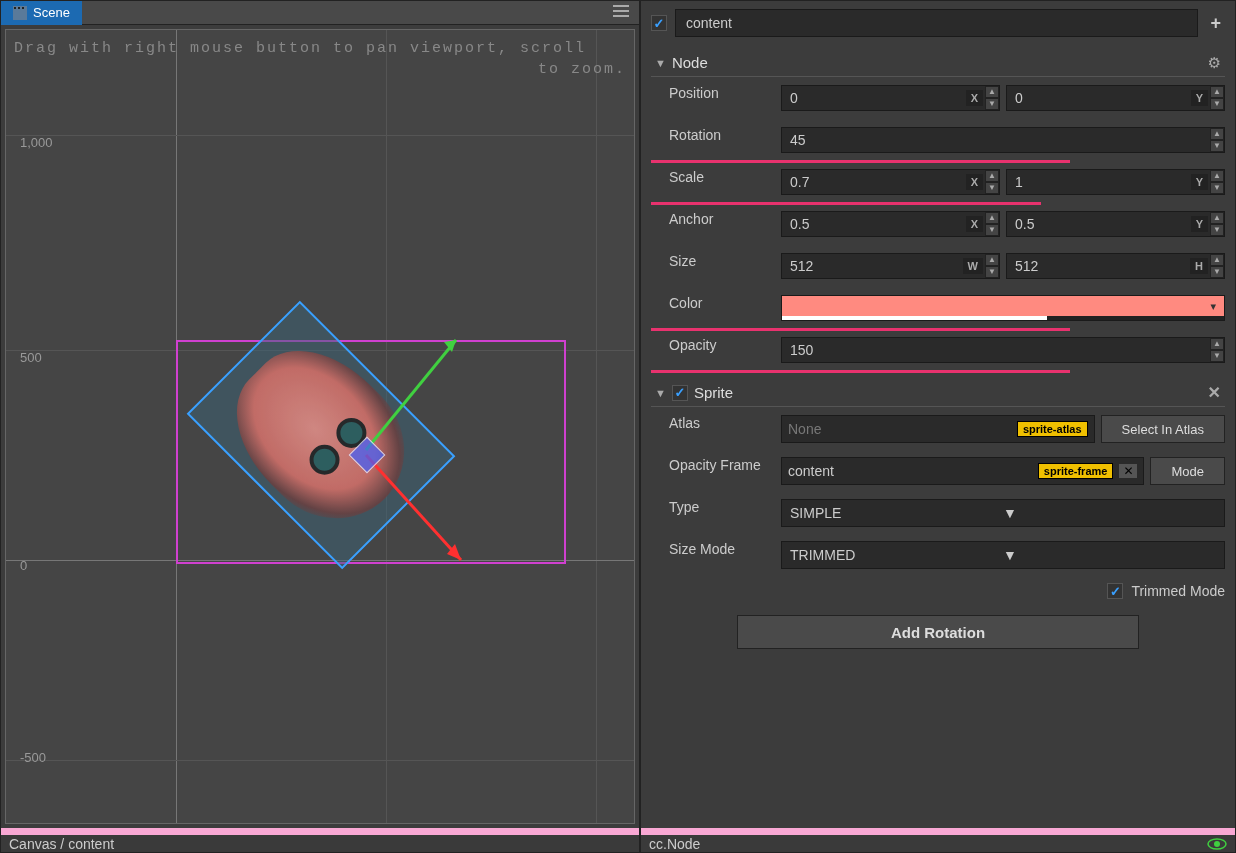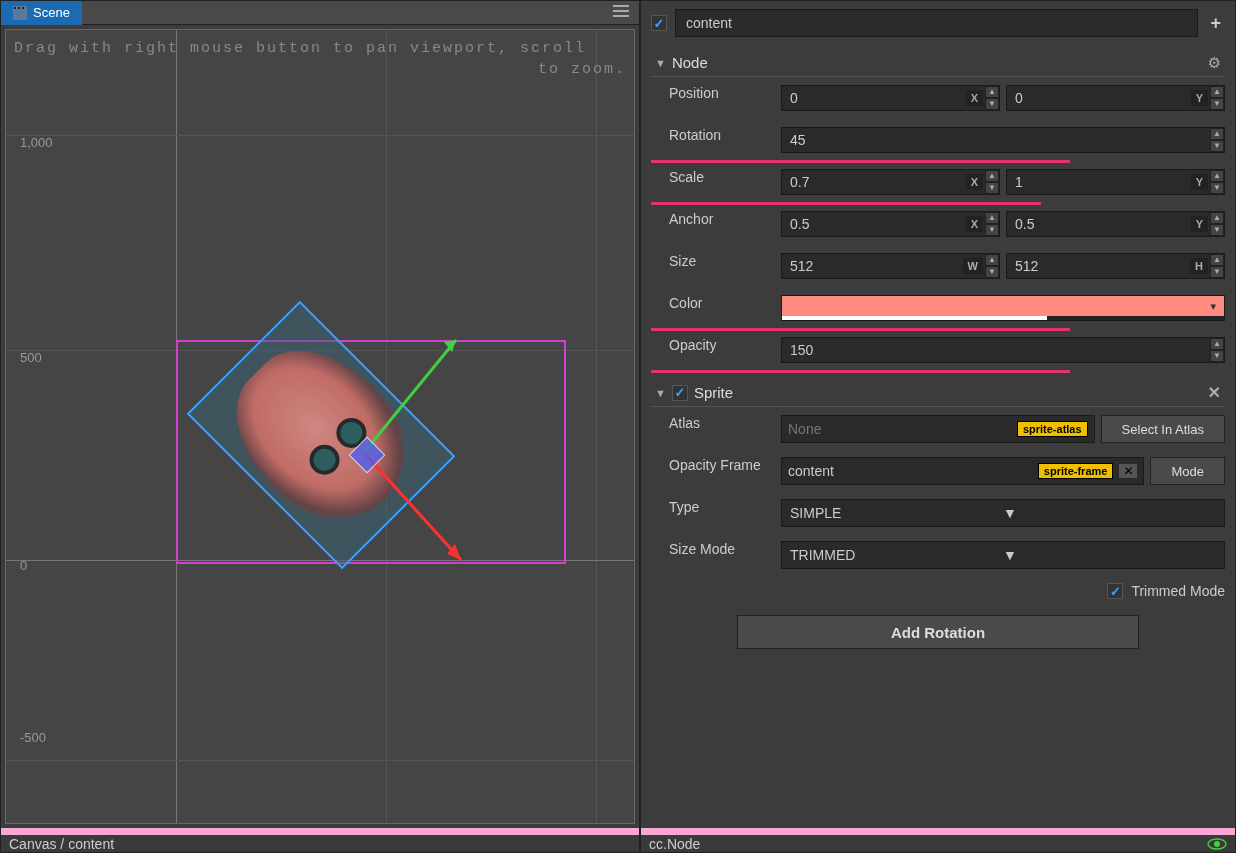--- a/index.html
+++ b/index.html
@@ -125,21 +125,21 @@
       <div class="grid-line v" style="left:380px"></div>
       <div class="grid-line v" style="left:590px"></div>
       <div class="grid-line h" style="top:105px"></div>
       <div class="grid-line h" style="top:320px"></div>
       <div class="grid-line h axis" style="top:530px"></div>
       <div class="grid-line h" style="top:730px"></div>
 
       <div class="axis-label" style="left:14px; top:105px">1,000</div>
       <div class="axis-label" style="left:14px; top:320px">500</div>
       <div class="axis-label" style="left:14px; top:528px">0</div>
-      <div class="axis-label" style="left:14px; top:700px">-500</div>
+      <div class="axis-label" style="left:14px; top:720px">-500</div>
       <div class="axis-label" style="left:165px; top:790px">0</div>
       <div class="axis-label" style="left:370px; top:790px">500</div>
       <div class="axis-label" style="left:575px; top:790px">1,000</div>
 
       <div class="scene-overlay-text">
         <div class="line1">Drag with right mouse button to pan viewport, scroll</div>
         <div>to zoom.</div>
       </div>
 
       <div class="canvas-outline" style="left:170px; top:310px; width:390px; height:224px;"></div>

